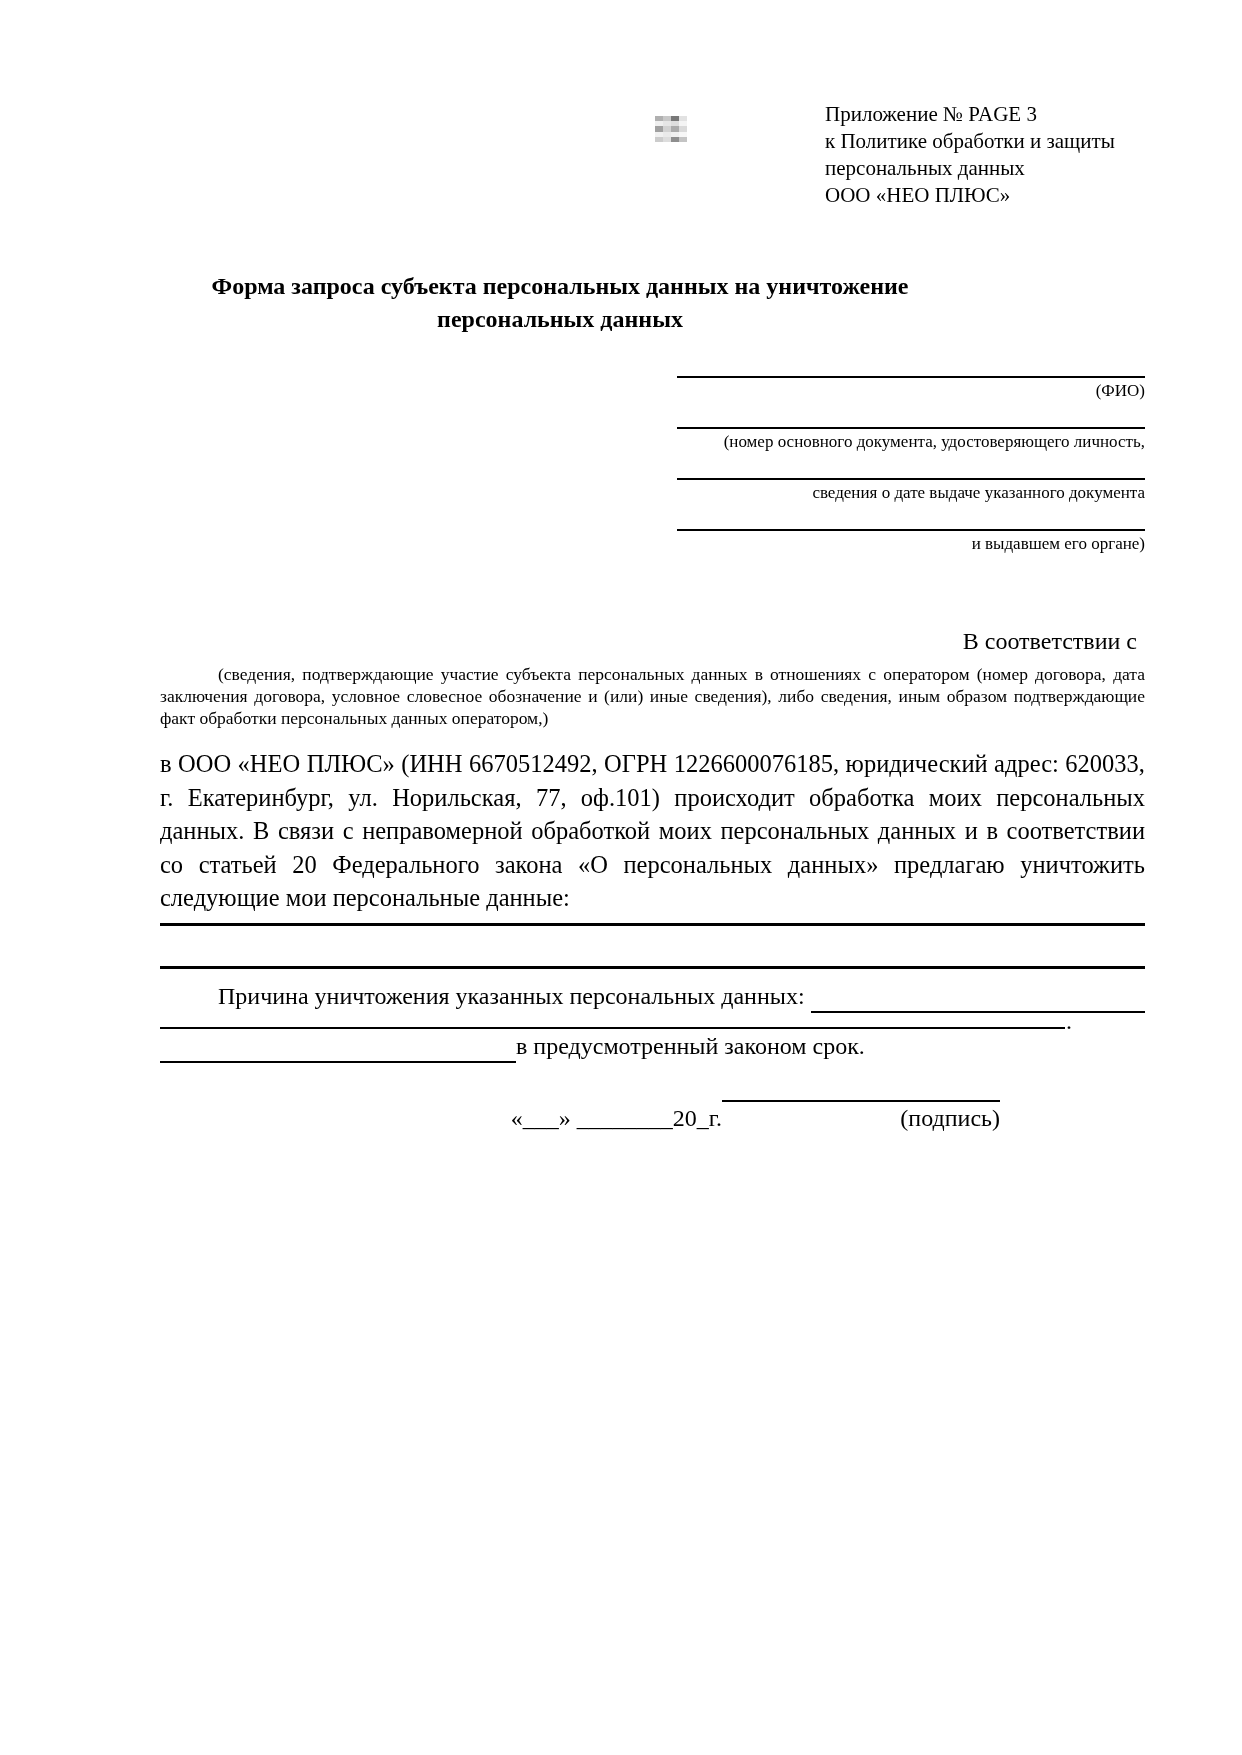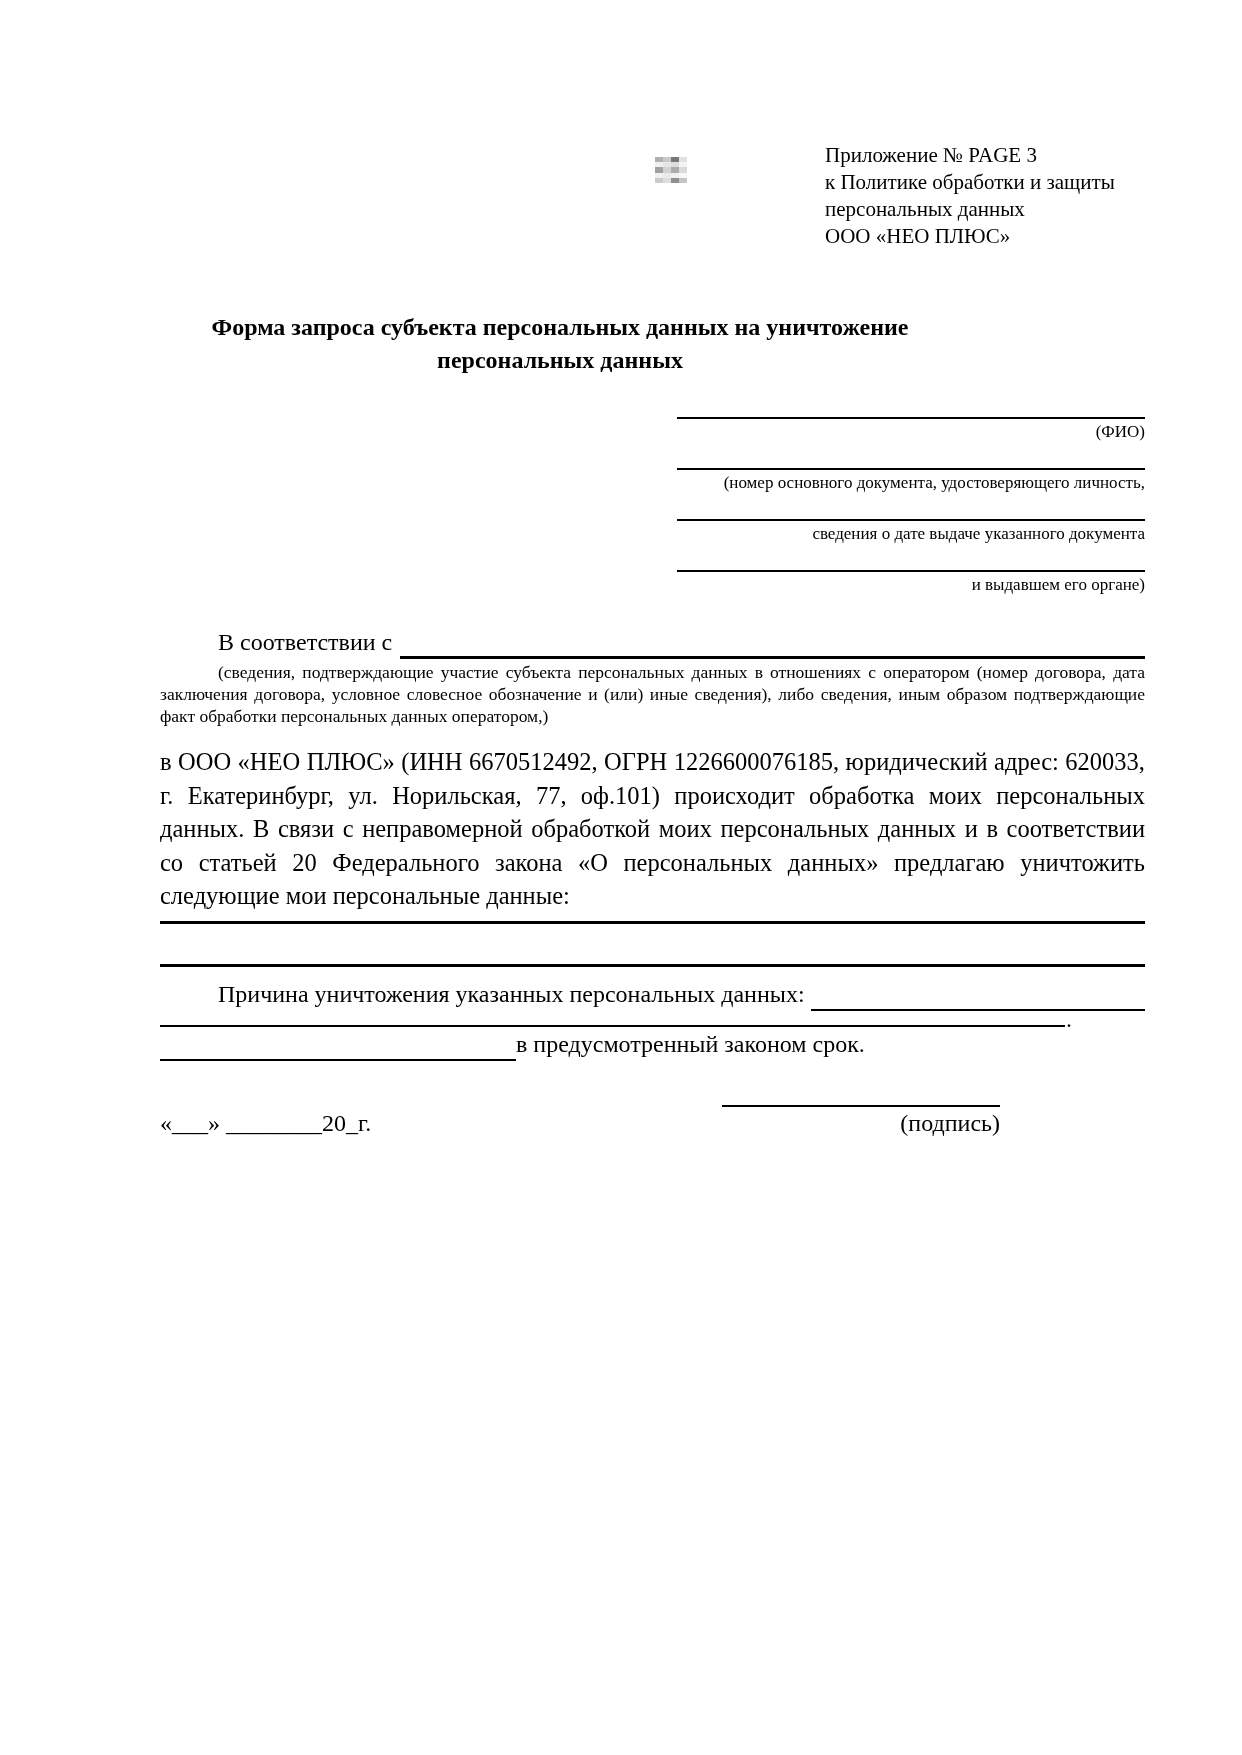--- a/index.html
+++ b/index.html
@@ -9,21 +9,21 @@
     height: 1755px;
     background: #ffffff;
     color: #000000;
     font-family: "Liberation Serif", serif;
     font-size: 24px;
     overflow: hidden;
   }
   .content { padding: 0 97px 0 160px; }
 
   
-  .header { position: relative; height: 212px; margin-top: 41px; }
+  .header { position: relative; height: 212px; }
   .px-icon {
     position: absolute; left: 655px; top: 116px;
     width: 32px; height: 26px;
     display: grid;
     grid-template-columns: repeat(4, 1fr);
     grid-template-rows: repeat(5, 1fr);
   }
   .px-icon i { display:block; }
   .c1{background:#b0b0b0}.c2{background:#c8c8c8}.c3{background:#787878}.c4{background:#e2e2e2}
   .c5{background:#efefef}.c6{background:#e6e6e6}.c7{background:#dedede}.c8{background:#f4f4f4}
@@ -50,21 +50,21 @@
   .fields { margin: 40px 0 0 677px; width: 468px; }
   .field { margin-bottom: 26px; }
   .field:last-child { margin-bottom: 0; }
   .fline { height: 0; border-bottom: 2px solid #000; }
   .flabel {
     font-size: 17px; line-height: 20px; padding-top: 3px;
     text-align: right; white-space: nowrap;
   }
 
   
-  .accord { display: flex; align-items: flex-end; margin-top: 30px; line-height: 34px; }
+  .accord { display: flex; align-items: flex-end; margin-top: 12px; line-height: 34px; flex-direction: column; }
   .indent { flex: 0 0 58px; }
   .accord .label { white-space: nowrap; padding-right: 8px; }
   .fill-thick { flex: 1; height: 28px; border-bottom: 3px solid #000; }
   .fill-thin  { flex: 1; height: 28px; border-bottom: 2px solid #000; }
 
   .note {
     margin-top: 2px;
     font-size: 17.5px; line-height: 22px;
     text-align: justify; text-indent: 58px;
   }
@@ -83,22 +83,22 @@
   .reason-cont .longfill { flex: 0 0 905px; height: 14px; border-bottom: 2px solid #000; }
   .reason-cont .punct { padding-left: 1px; }
 
   .resp { margin-top: 4px; text-indent: 58px; line-height: 33px; }
 
   .addr { display: flex; align-items: flex-end; line-height: 34px; }
   .addr .shortfill { flex: 0 0 356px; height: 28px; border-bottom: 2px solid #000; }
   .addr .suffix { white-space: nowrap; }
 
   .sig {
-    display: flex; justify-content: space-between; align-items: flex-end;
-    margin-top: 18px; padding-right: 145px; line-height: 33px;
+    display: flex; justify-content: flex-end; align-items: flex-end;
+    margin-top: 11px; padding-right: 145px; line-height: 33px;
   }
   .sig-right { display: flex; align-items: flex-end; flex-direction: column; }
   .sigline { width: 278px; height: 26px; border-bottom: 2px solid #000; }
 </style>
 </head>
 <body>
 
 <div class="page">
 
   <div class="header">

